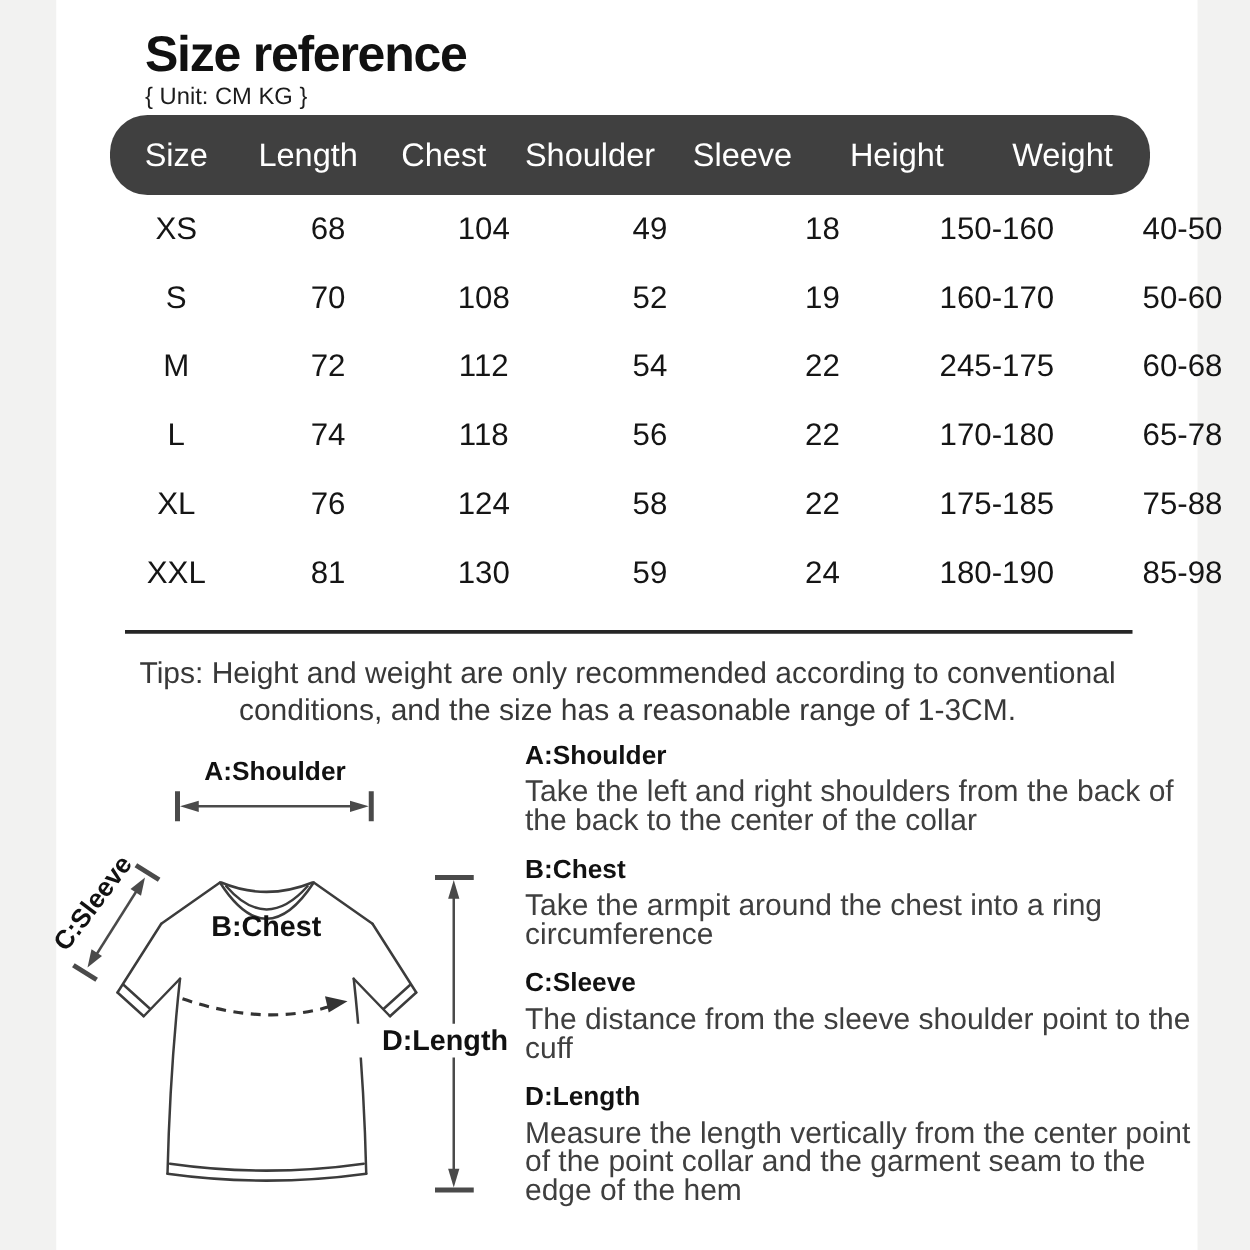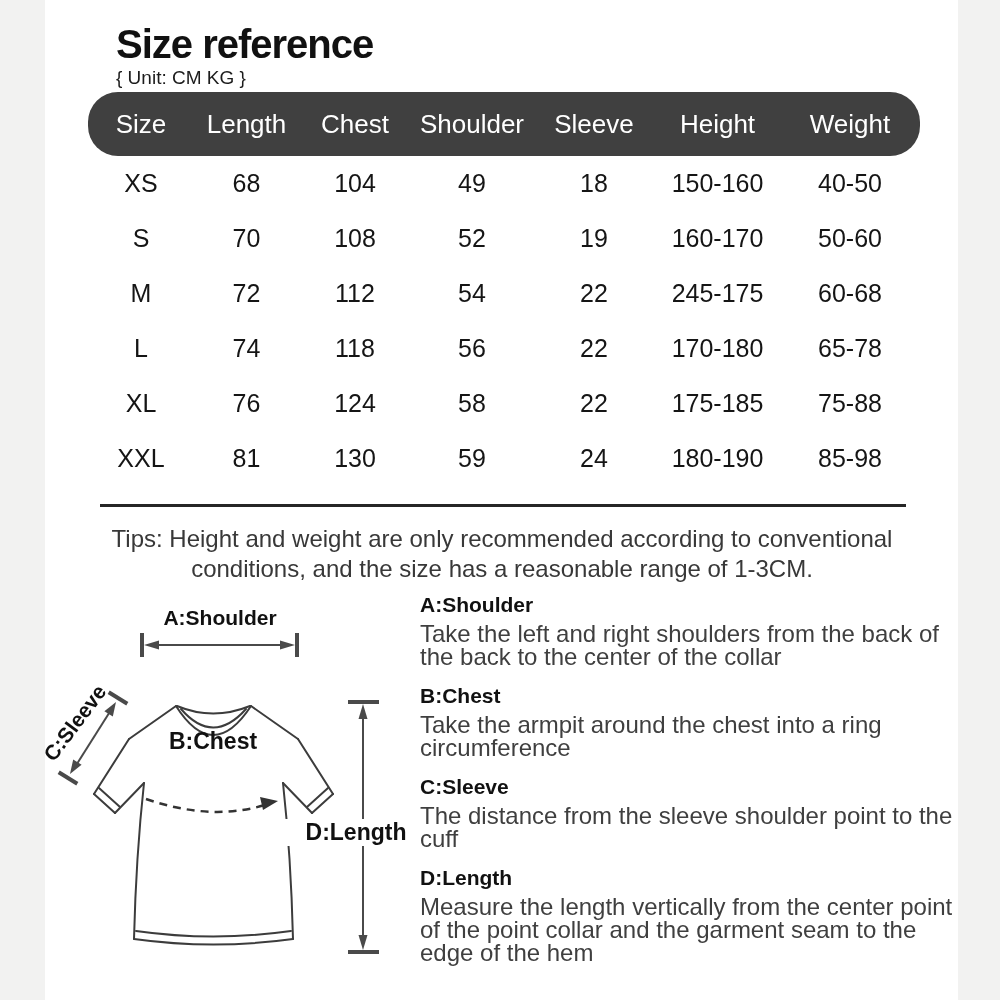--- a/index.html
+++ b/index.html
@@ -27,20 +27,21 @@
     align-items:center;
   }
   .tbl-head .cell{color:#ffffff;font-size:26px;text-align:center;}
   .tbl-body{
     position:absolute;left:88px;top:156px;width:832px;
   }
   .tbl-row{
     height:55px;
     display:grid;grid-template-columns:106px 105px 112px 122px 122px 125px 140px;
     align-items:center;
+    gap:16px;
   }
   .tbl-row .cell{font-size:25px;text-align:center;color:#151515;}
 
   
   .divider{position:absolute;left:100px;top:504px;width:806px;height:3px;background:#262626;}
   .tips{position:absolute;left:92px;top:524px;width:820px;text-align:center;
         font-size:24px;line-height:30px;color:#383838;}
 
   
   .diagram{position:absolute;left:30px;top:598px;width:390px;height:400px;}

